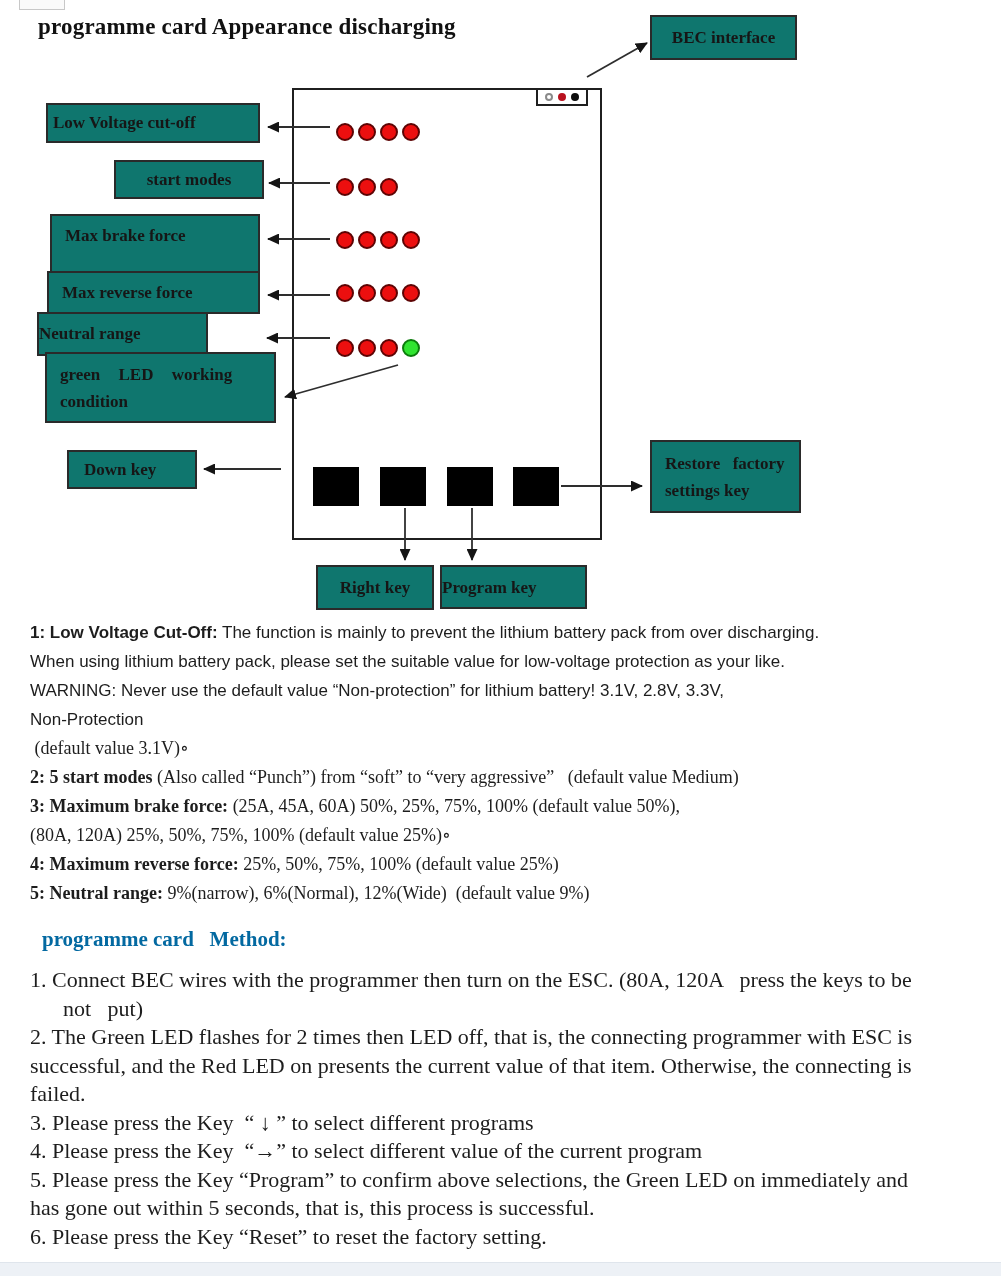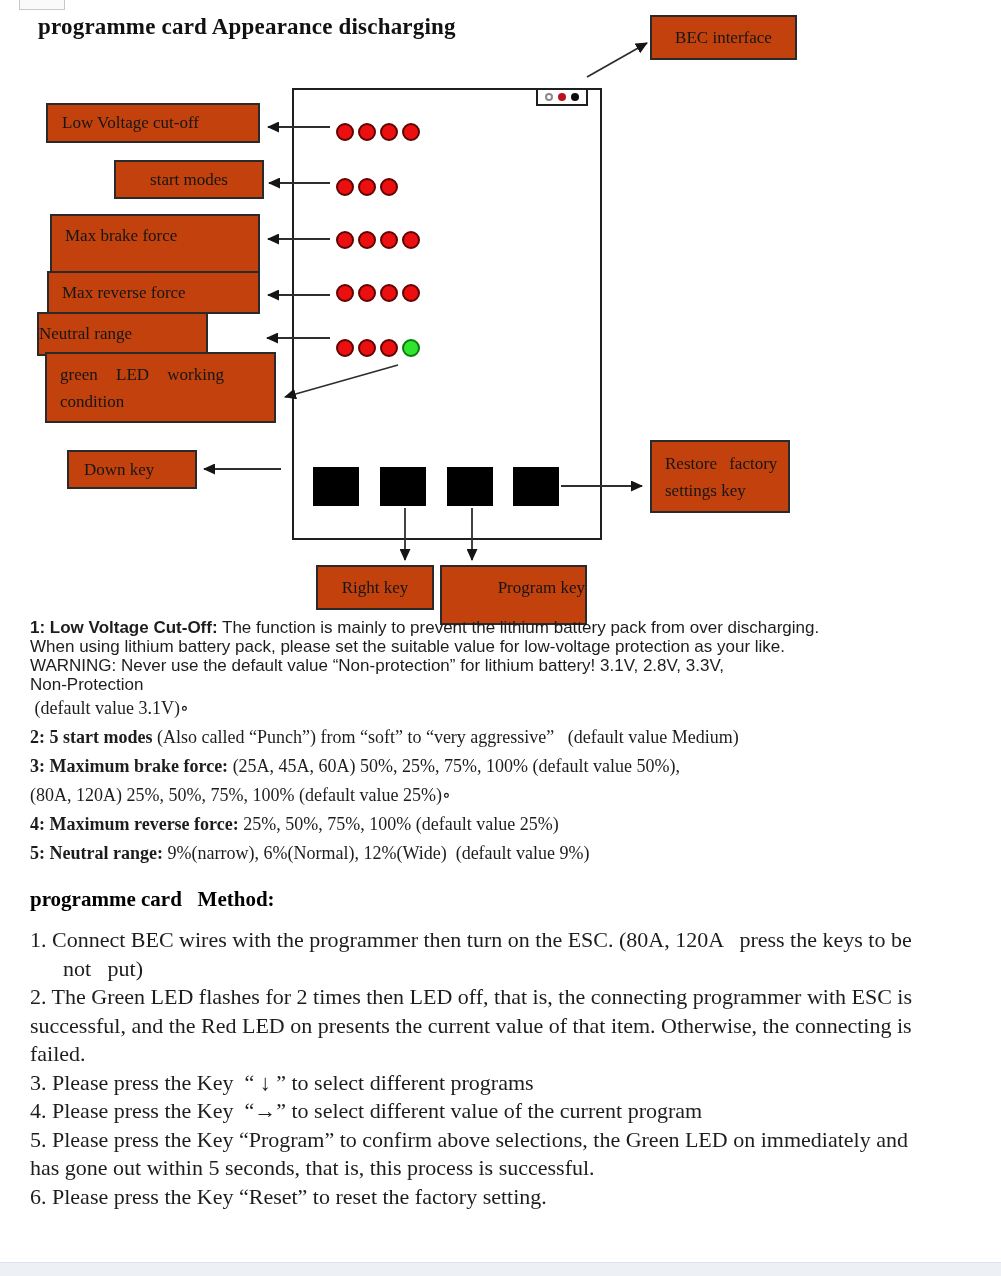--- a/index.html
+++ b/index.html
@@ -42,49 +42,49 @@
   .led.red{background:var(--led-red,#ec0f0f);border:2px solid #5d0404;}
   .led.green{background:var(--led-green,#30e430);border:2px solid #0b7c0b;}
   #key-buttons{position:absolute;inset:0;}
   .key-btn{position:absolute;top:377px;width:46px;height:39px;background:var(--key-btn,#000);}
   .key-btn:nth-child(1){left:19px;}
   .key-btn:nth-child(2){left:86px;}
   .key-btn:nth-child(3){left:153px;}
   .key-btn:nth-child(4){left:219px;}
   
   .box{
-    position:absolute;border:2px solid #2a2a2a;background:#c2410c;box-sizing:border-box;
-    font-weight:normal;font-size:17px;color:#161616;white-space:nowrap;
+    position:absolute;border:2px solid #2a2a2a;background:#0f766e;box-sizing:border-box;
+    font-weight:bold;font-size:17px;color:#161616;white-space:nowrap;
   }
   .bec-box{left:650px;top:15px;width:147px;height:45px;line-height:41px;text-align:center;}
-  .lbl-1{left:46px;top:103px;width:214px;height:40px;line-height:36px;padding-left:14px;}
+  .lbl-1{left:46px;top:103px;width:214px;height:40px;line-height:36px;padding-left:5px;}
   .lbl-2{left:114px;top:160px;width:150px;height:39px;line-height:35px;text-align:center;}
   .lbl-3{left:50px;top:214px;width:210px;height:60px;line-height:39px;padding-left:13px;}
   .lbl-4{left:47px;top:271px;width:213px;height:43px;line-height:39px;padding-left:13px;}
   .lbl-5{left:37px;top:312px;width:171px;height:44px;line-height:40px;}
   .green-led-box{left:45px;top:352px;width:231px;height:71px;padding:7px 12px 0 13px;line-height:27px;}
   .spread{word-spacing:14px;}
   .spread-sm{word-spacing:8px;}
   .down-key-box{left:67px;top:450px;width:130px;height:39px;line-height:35px;padding-left:15px;}
-  .restore-box{left:650px;top:440px;width:140px;height:73px;padding:8px 0 0 13px;line-height:27px;}
+  .restore-box{left:650px;top:440px;width:151px;height:73px;padding:8px 0 0 13px;line-height:27px;}
   .right-key-box{left:316px;top:565px;width:118px;height:45px;line-height:41px;text-align:center;}
-  .program-key-box{left:440px;top:565px;width:147px;height:60px;line-height:41px;text-align:right;}
+  .program-key-box{left:440px;top:565px;width:147px;height:44px;line-height:41px;text-align:left;}
   .arrows{position:absolute;left:0;top:0;pointer-events:none;}
   
   .textblock{
     position:absolute;left:30px;top:618px;width:915px;text-align:justify;
   }
   .textblock p{margin:0;}
   .sans{
     font-family:"Liberation Sans","DejaVu Sans",sans-serif;
-    font-size:17px;line-height:19px;white-space:pre-wrap;
+    font-size:17px;line-height:29px;white-space:pre-wrap;
   }
   .serif{font-size:18px;line-height:29px;white-space:pre-wrap;}
   .method-heading{
-    font-size:21px;font-weight:bold;margin:16px 0 12px 0;line-height:30px;color:#000000;
+    font-size:21px;font-weight:bold;margin:16px 0 12px 12px;line-height:30px;color:#0369a1;
   }
   .step{font-size:22px;line-height:28.5px;white-space:pre-wrap;}
   .bottom-bar{
     position:absolute;left:0;bottom:0;width:100%;height:13px;
     background:#edf1f6;border-top:1px solid #dfe5ec;
   }
 </style>
 </head>
 <body>
 

